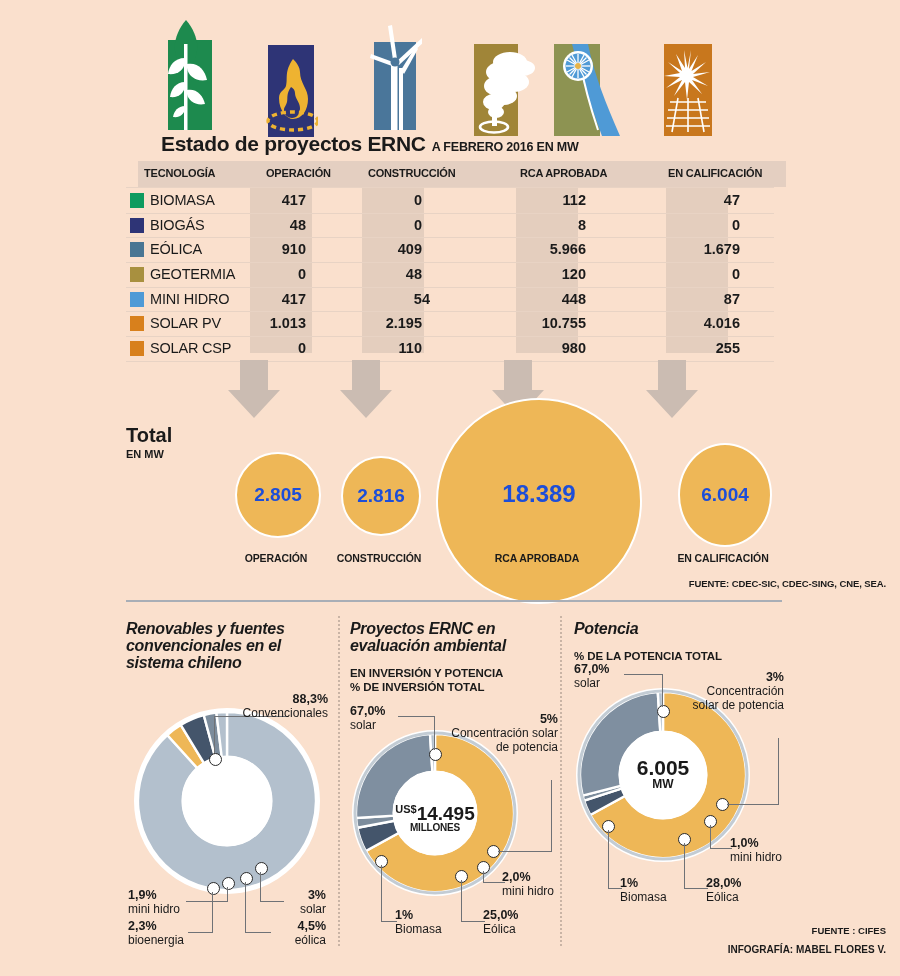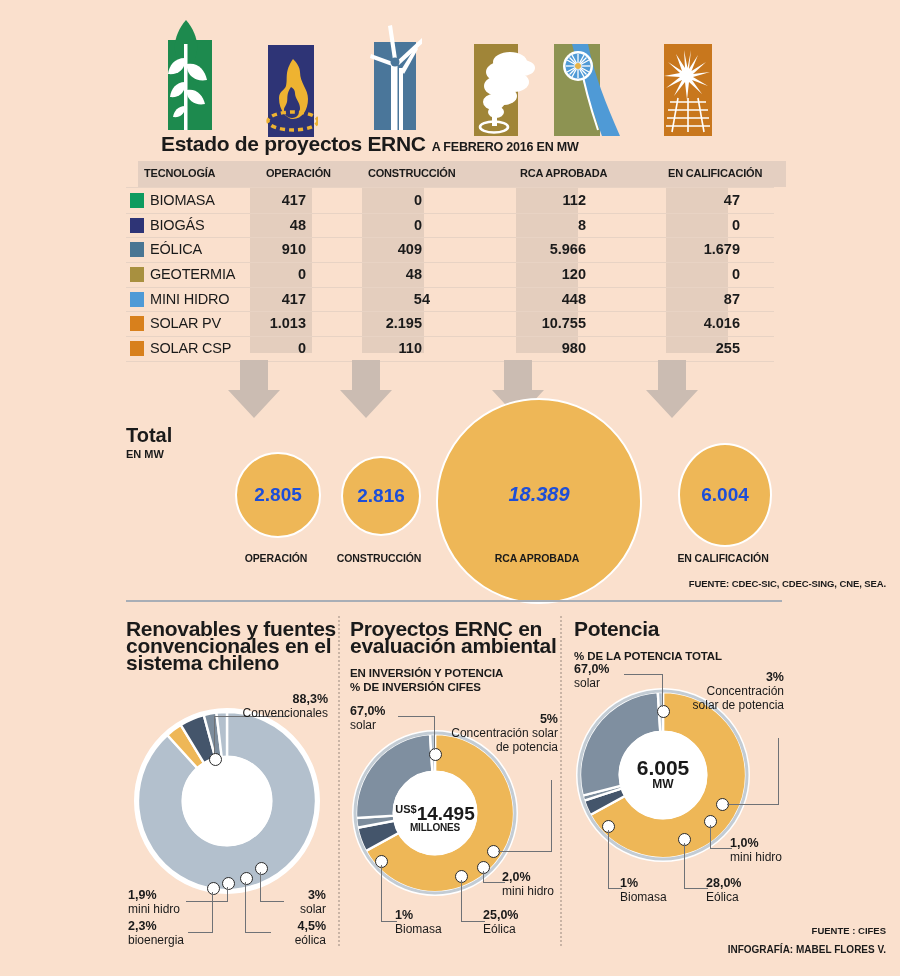--- a/index.html
+++ b/index.html
@@ -47,21 +47,21 @@
   .bubble span{font-size:19px;font-weight:bold;color:#1d4ed8;}
   .bubble-cap{position:absolute;font-size:10.5px;font-weight:bold;letter-spacing:-.1px;text-align:center;}
   #fuente-top{position:absolute;right:14px;top:578px;font-size:9.5px;font-weight:bold;letter-spacing:-.1px;}
 
   
   #hr-bottom{position:absolute;left:126px;top:600px;width:656px;height:2px;background:#a8aeb6;}
   .vdash{position:absolute;top:616px;width:0;height:330px;border-left:2px dotted #c9b4a5;}
 
   
   .chart-block{position:absolute;}
-  .ch-title{font-size:21px;font-weight:bold;line-height:17px;letter-spacing:-.3px;}
+  .ch-title{font-size:16px;font-weight:bold;line-height:17px;letter-spacing:-.3px;font-style:italic;}
   .ch-sub{font-size:11.5px;font-weight:bold;letter-spacing:-.1px;line-height:13.5px;margin-top:13px;}
   .lbl{position:absolute;font-size:12px;line-height:14px;}
   .lbl b{font-size:12.5px;font-weight:bold;display:block;}
   .lbl.r{text-align:right;}
   .dot{position:absolute;width:11px;height:11px;border-radius:50%;background:#fff;border:1.6px solid #2a2a2a;}
   .leader{position:absolute;background:#6f7276;}
   .center-txt{position:absolute;text-align:center;}
   svg.donut{position:absolute;left:0;top:0;overflow:visible;}
   #fuente-cifes{position:absolute;right:14px;top:925px;font-size:9.5px;font-weight:bold;}
   #infografia{position:absolute;right:14px;top:944px;font-size:10px;font-weight:bold;}
@@ -272,21 +272,21 @@
     <span>2.805</span>
   </div>
   <div class="bubble-cap" style="left:222px;top:552px;width:108px;">OPERACIÓN</div>
 
   <div class="bubble" style="left:341px;top:456px;width:76px;height:76px;">
     <span>2.816</span>
   </div>
   <div class="bubble-cap" style="left:322px;top:552px;width:114px;">CONSTRUCCIÓN</div>
 
   <div class="bubble" style="left:436px;top:398px;width:202px;height:202px;">
-    <span style="font-size:20px;margin-top:-14px;font-style:italic;">18.389</span>
+    <span style="font-size:24px;margin-top:-14px;">18.389</span>
   </div>
   <div class="bubble-cap" style="left:480px;top:552px;width:114px;">RCA APROBADA</div>
 
   <div class="bubble" style="left:678px;top:443px;width:90px;height:100px;">
     <span>6.004</span>
   </div>
   <div class="bubble-cap" style="left:662px;top:552px;width:122px;">EN CALIFICACIÓN</div>
 
   <div id="fuente-top">FUENTE: CDEC-SIC, CDEC-SING, CNE, SEA.</div>
 
@@ -347,21 +347,21 @@
     <div class="leader" style="left:60px;top:281px;width:42px;height:1.4px;"></div>
     <div class="lbl" style="left:2px;top:268px;width:110px;">
       <b>1,9%</b>
       <span>mini hidro</span>
     </div>
   </div>
 
   <div class="chart-block" style="left:350px;top:620px;width:208px;height:330px;">
     <div class="ch-title">Proyectos ERNC en evaluación ambiental</div>
     <div class="ch-sub">EN INVERSIÓN Y POTENCIA</div>
-    <div class="ch-sub" style="margin-top:0;">% DE INVERSIÓN CIFES</div>
+    <div class="ch-sub" style="margin-top:0;">% DE INVERSIÓN TOTAL</div>
 
     <svg class="donut" style="top:108px;left:0px;" width="170" height="170" viewBox="0 0 170 170">
       <g id="d2-slices">
           <path d="M85 6 A79 79 0 1 1 15.771772276534776 123.0585402540355 L49.07142611820159 104.75190063817033 A41 41 0 1 0 85 44 Z" fill="#eeb757" stroke="#ffffff" stroke-width="2.4"></path>
           <path d="M15.771772276534776 123.0585402540355 A79 79 0 0 1 7.3993071924335965 99.80312385227224 L44.726222720123765 92.6826338980147 A41 41 0 0 0 49.07142611820159 104.75190063817033 Z" fill="#44556b" stroke="#ffffff" stroke-width="2.4"></path>
           <path d="M7.3993071924335965 99.80312385227224 A79 79 0 0 1 6.1558884541665435 89.96045104281573 L44.080904134440864 87.57441130070184 A41 41 0 0 0 44.726222720123765 92.6826338980147 Z" fill="#7c8c9c" stroke="#ffffff" stroke-width="2.4"></path>
           <path d="M6.1558884541665435 89.96045104281573 A79 79 0 0 1 80.03954895718425 6.1558884541665435 L82.42558869929816 44.080904134440864 A41 41 0 0 0 44.080904134440864 87.57441130070184 Z" fill="#7f8fa0" stroke="#ffffff" stroke-width="2.4"></path>
           <path d="M80.03954895718425 6.1558884541665435 A79 79 0 0 1 84.99999999999999 6 L84.99999999999999 44 A41 41 0 0 0 82.42558869929816 44.080904134440864 Z" fill="#b3c0cd" stroke="#ffffff" stroke-width="2.4"></path>
         </g>
       <circle cx="85" cy="85" r="81" fill="none" stroke="#ffffff" stroke-width="4"></circle>

